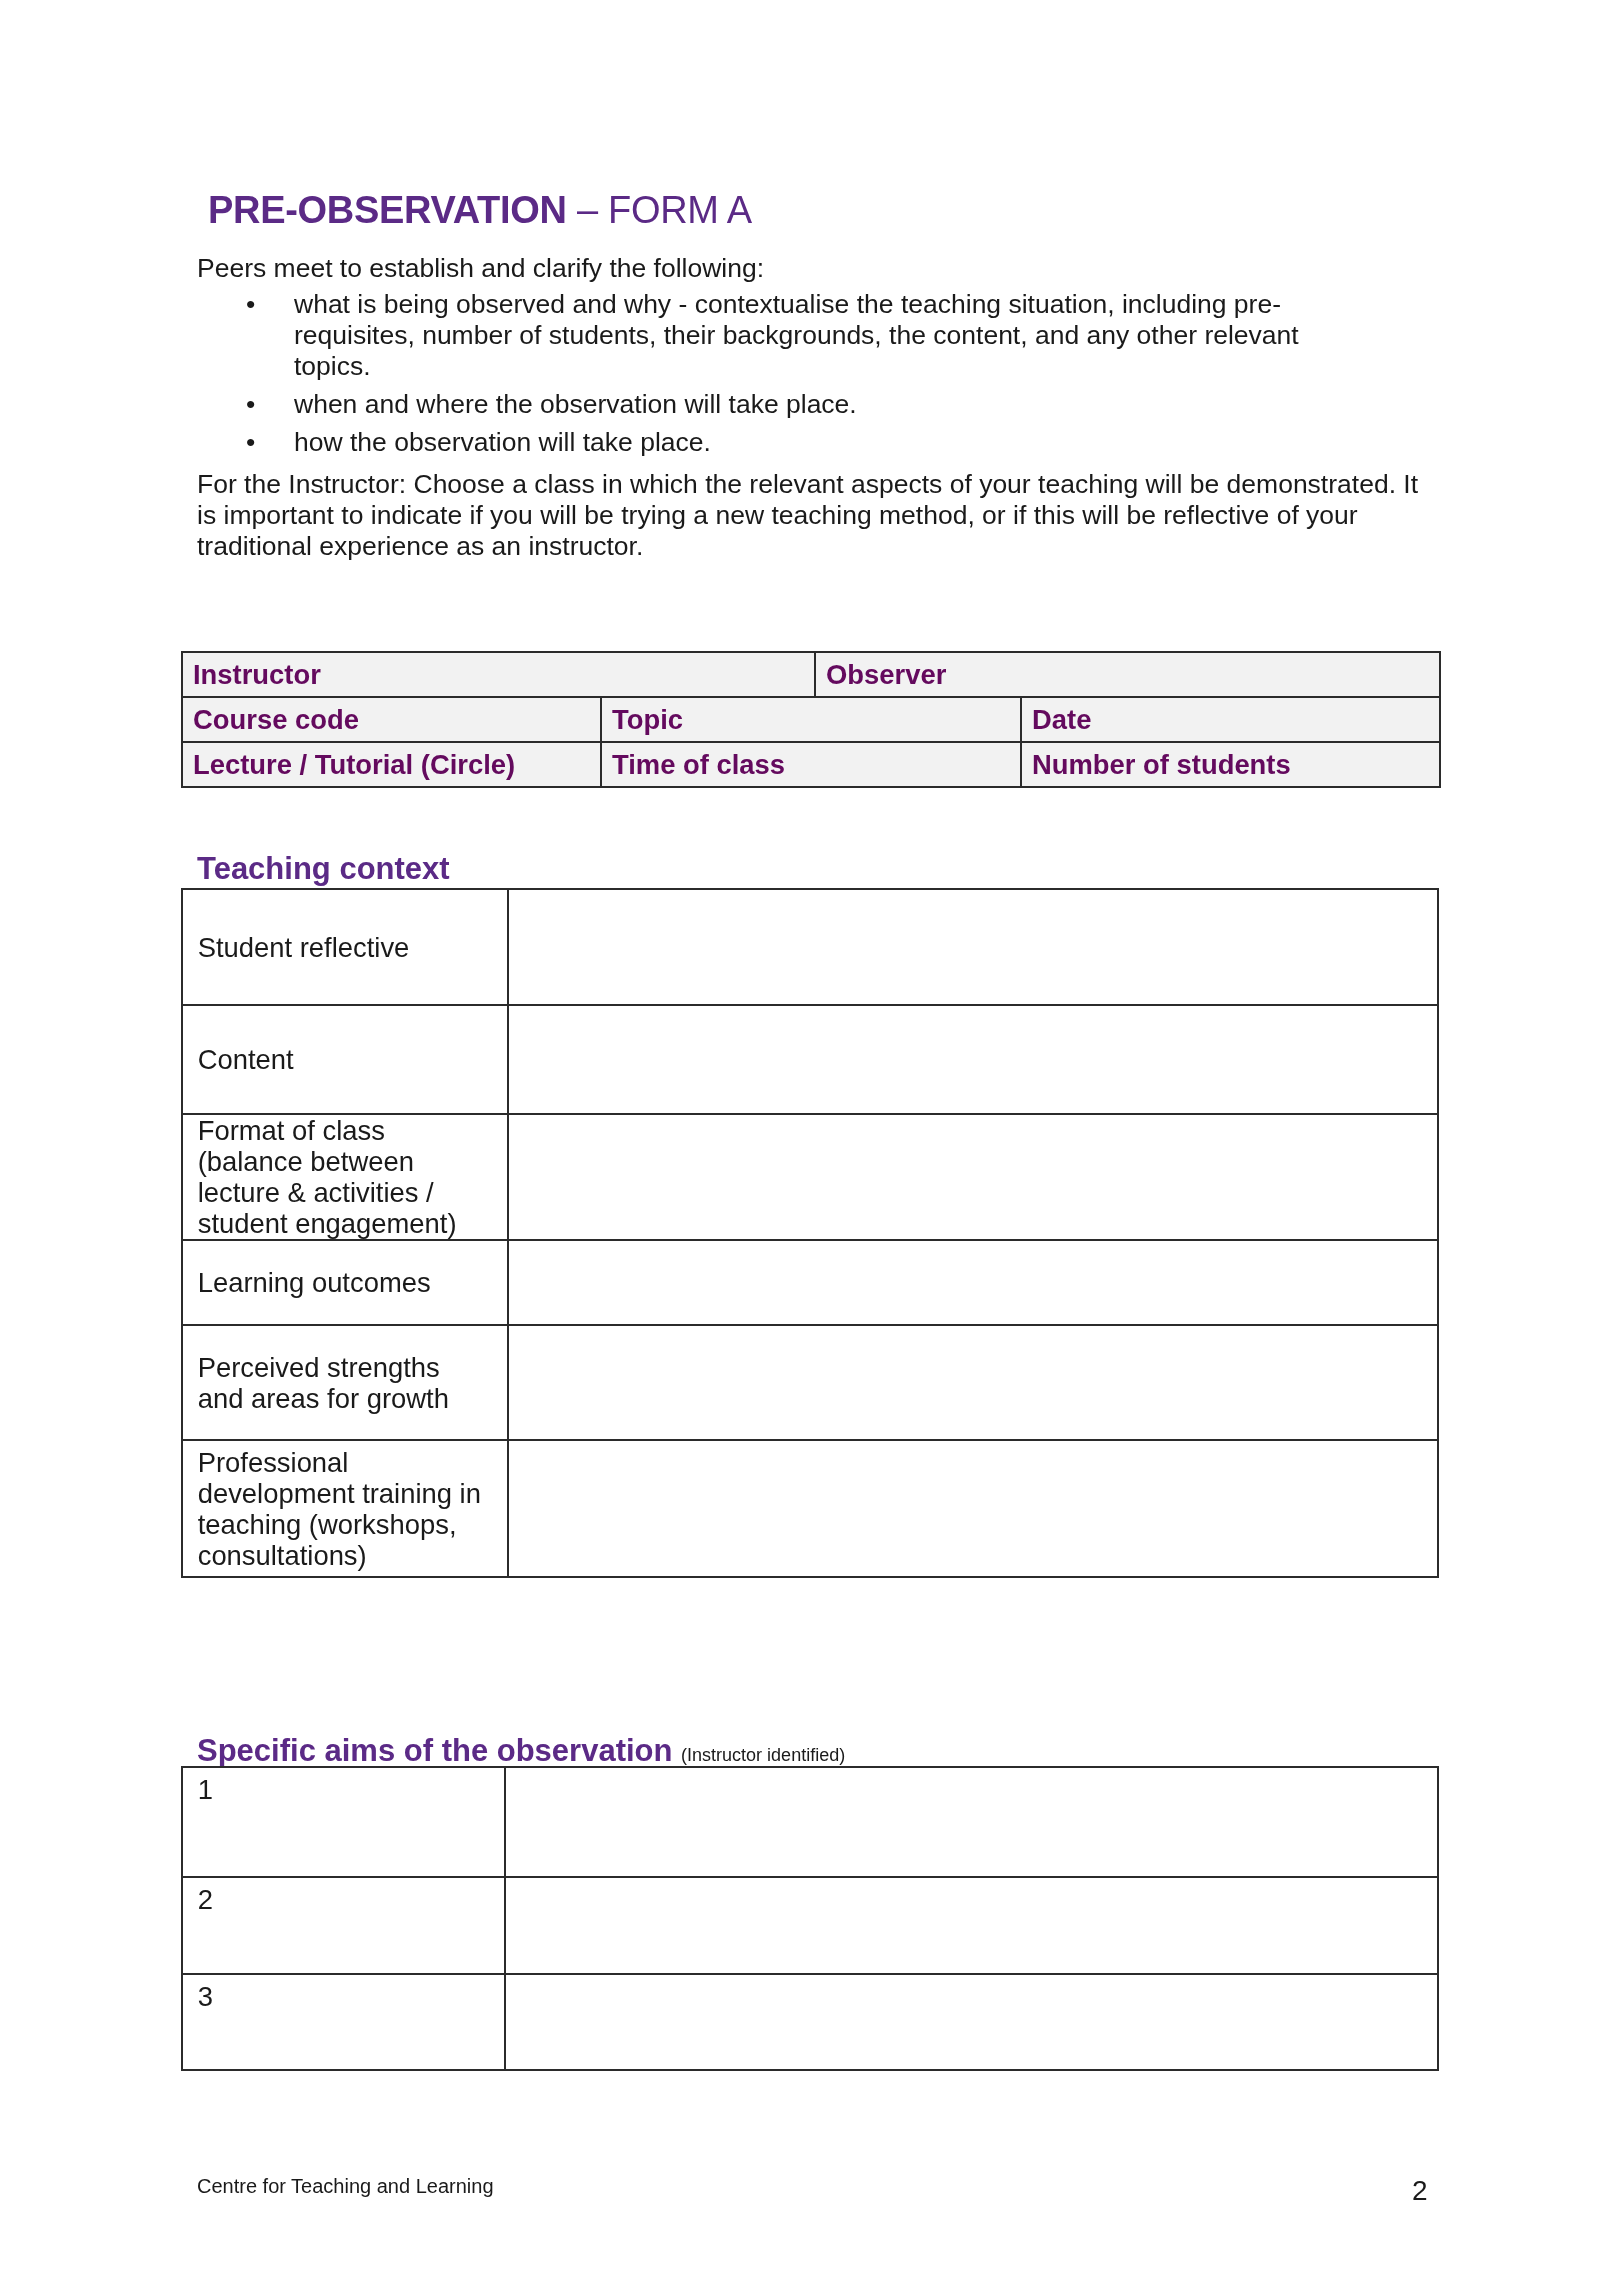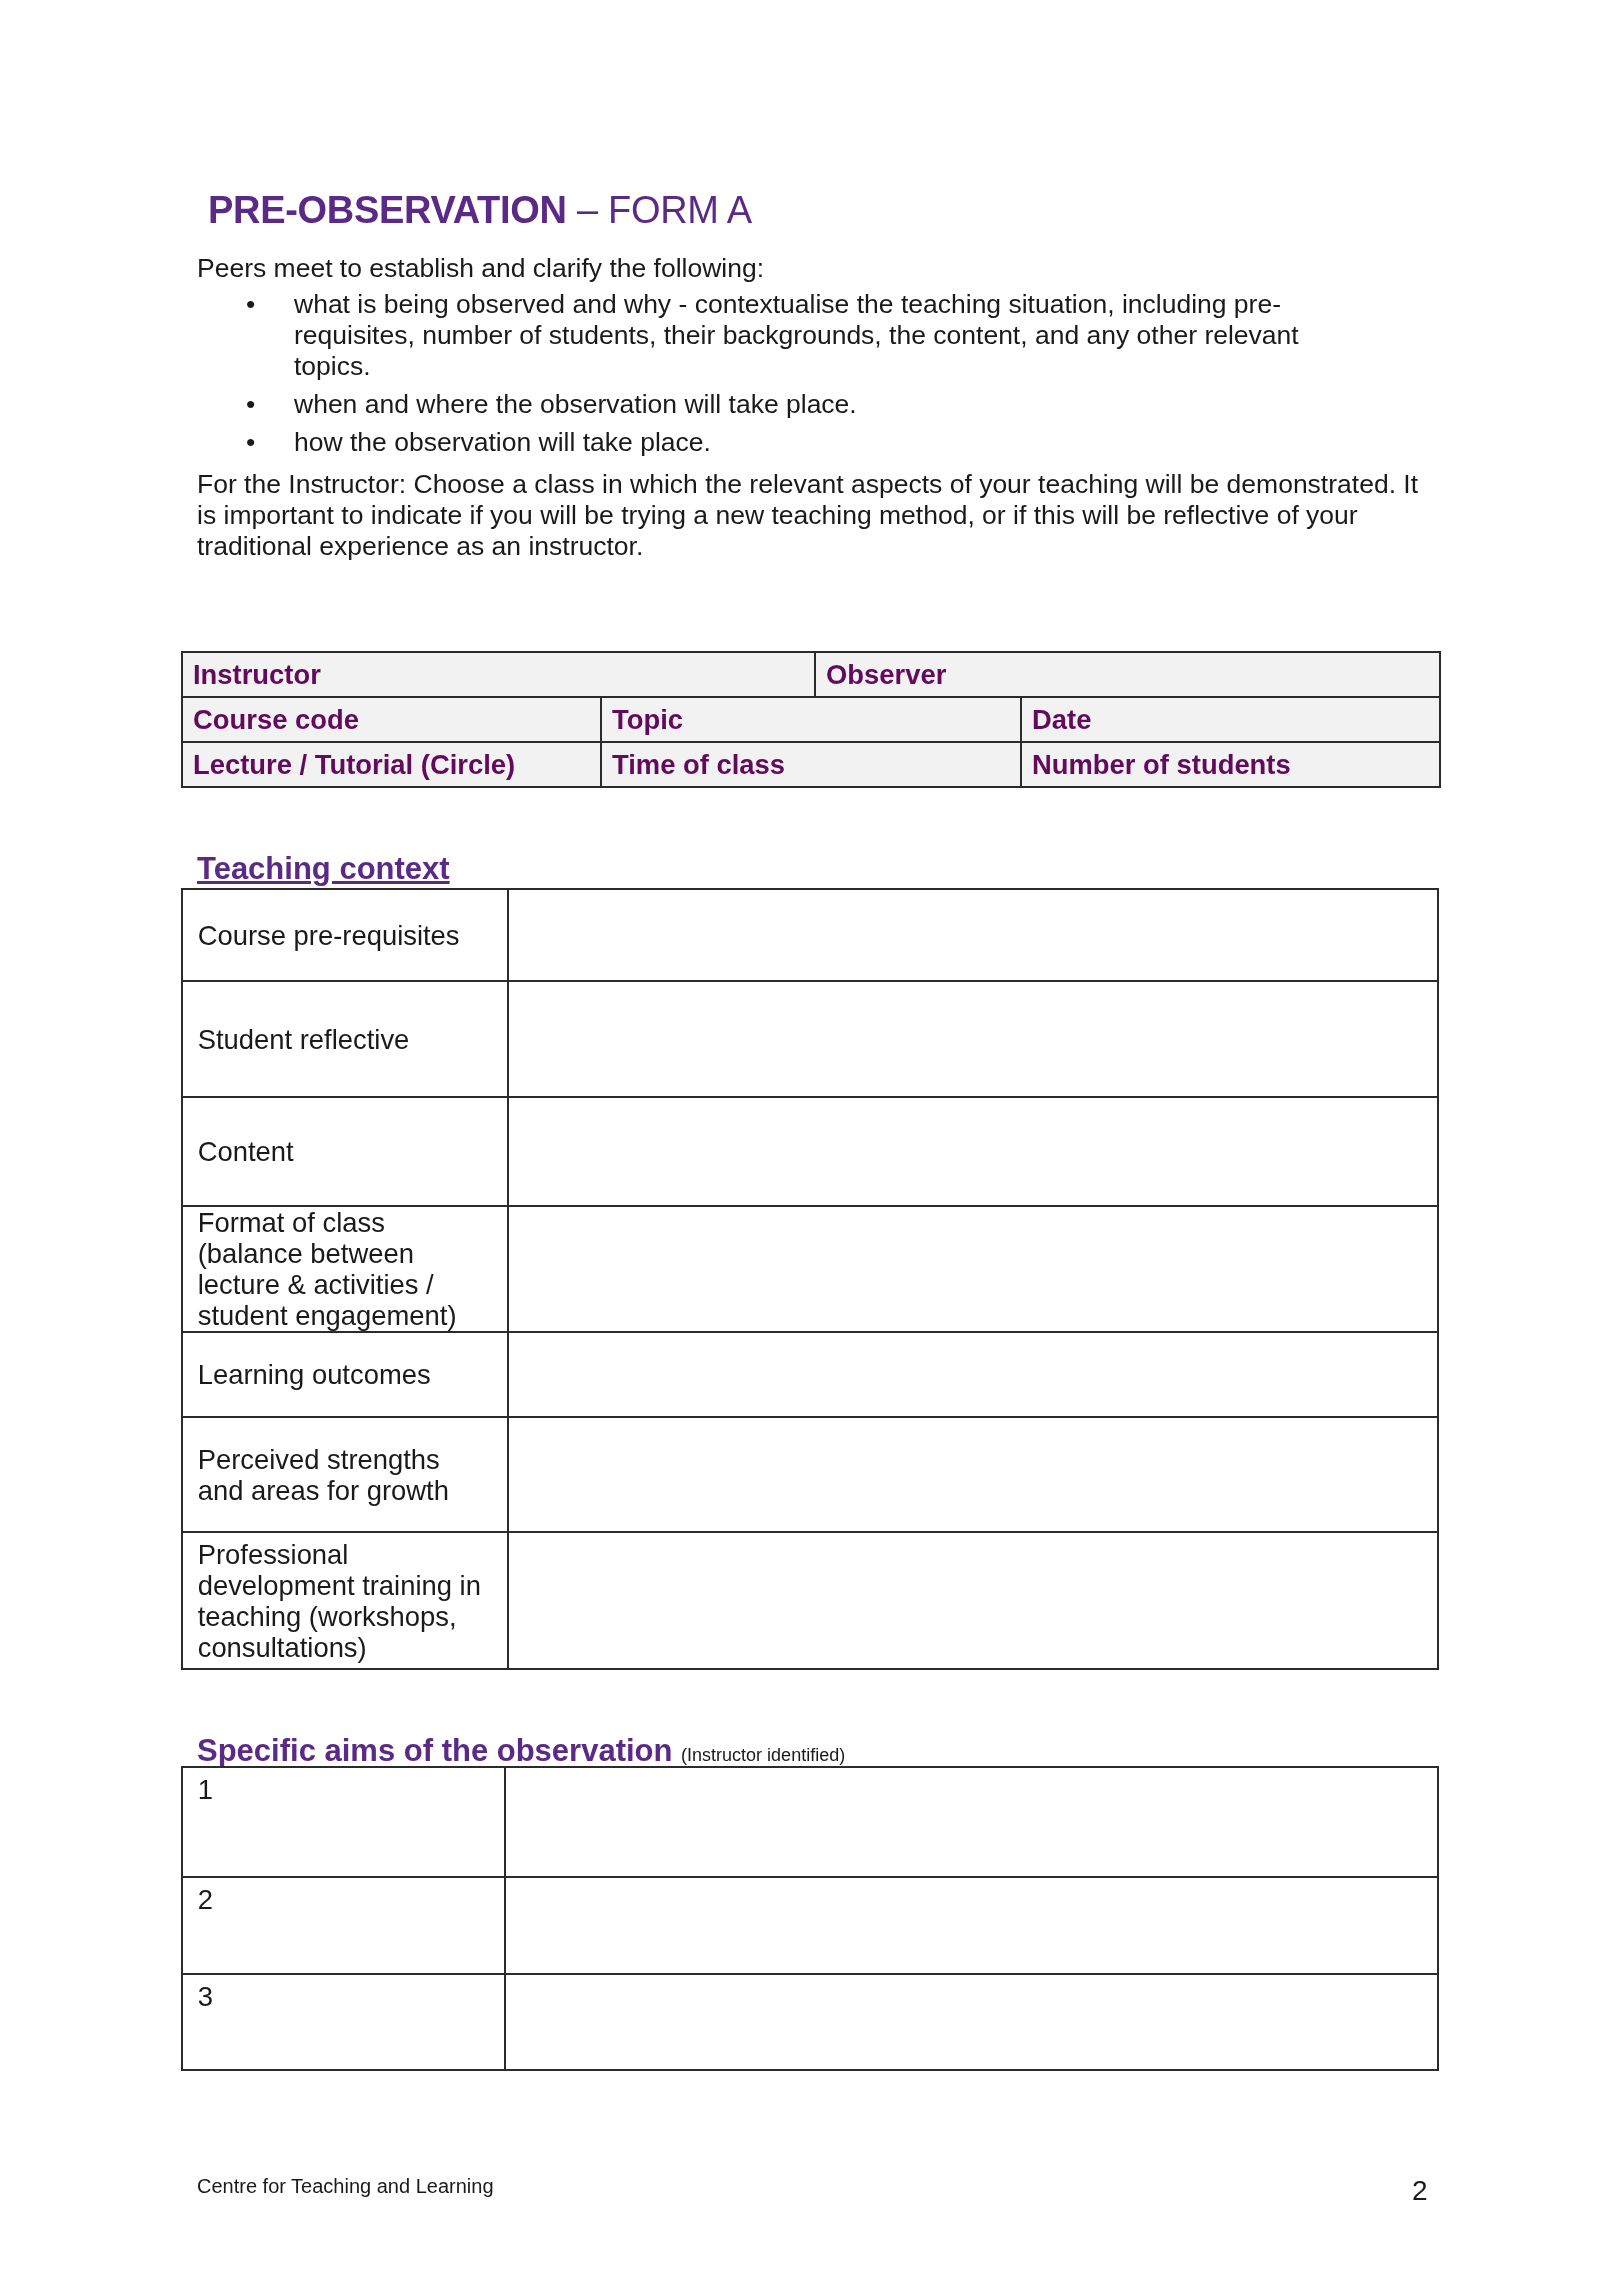--- a/index.html
+++ b/index.html
@@ -58,32 +58,28 @@
     <td>Date</td>
   </tr>
   <tr>
     <td>Lecture / Tutorial (Circle)</td>
     <td colspan="2">Time of class</td>
     <td>Number of students</td>
   </tr>
 </tbody>
   </table>
 
-<div class="abs section-h" style="left:197px; top:851px;text-decoration:underline;">Teaching context</div>
+<div class="abs section-h" style="left:197px; top:851px;">Teaching context</div>
 
 <table class="ctx">
   <colgroup>
       <col style="width:326px">
       <col style="width:930px">
     </colgroup>
   <tbody>
-      <tr style="height:92px">
-        <td>Course pre-requisites</td>
-        <td></td>
-      </tr>
   <tr style="height:116px">
         <td>Student reflective</td>
         <td></td>
       </tr>
   <tr style="height:109px">
         <td>Content</td>
         <td></td>
       </tr>
   <tr style="height:119px">
         <td style="padding-right:9.8px">Format of class (balance between lecture &amp; activities / student engagement)</td>

